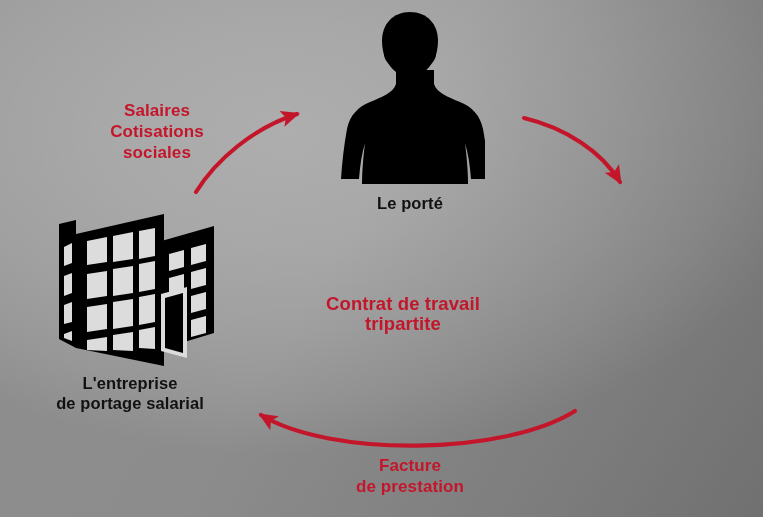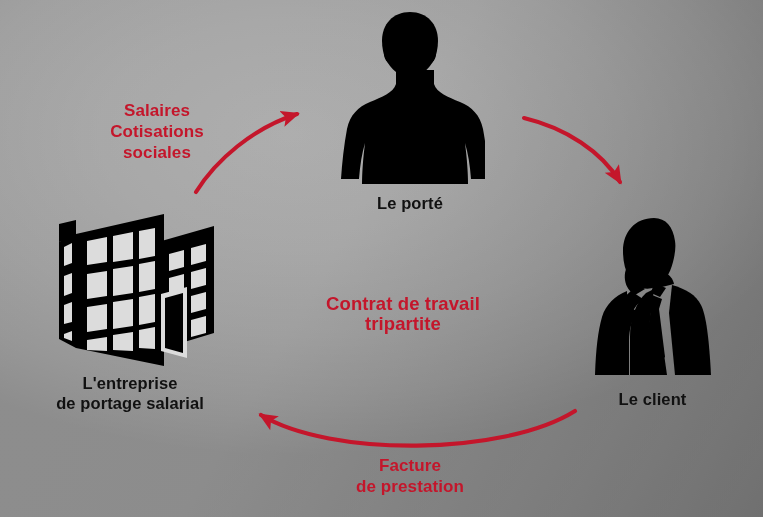--- a/index.html
+++ b/index.html
@@ -124,54 +124,20 @@
                  l18,0
                  c-1,-16 -3,-34 -6,-50
                  c-3,-14 -11,-22 -23,-27
                  c-12,-5 -23,-9 -26,-18
                  l0,-14 Z" fill="#000000"></path>
       </svg>
     </div>
     <div class="node-label">Le porté</div>
   </div>
 
-  <div class="node" id="node-client">
-    <div class="figure-wrap">
-      <svg width="142" height="165" viewBox="0 0 142 165" xmlns="http://www.w3.org/2000/svg">
-
-        <path d="M72,3 c-19,0 -31,14 -31,33 c0,10 2,19 6,26 c3,6 8,10 13,11
-                 c4,1 9,1 13,-1 c9,-4 15,-13 18,-25 c2,-8 3,-15 2,-21
-                 C91,12 84,3 72,3 Z" fill="#000000"></path>
-
-        <path d="M83,58 c5,2 8,6 9,11 l-20,5 l-4,-13 Z" fill="#000000"></path>
-
-        <path d="M49,47 c-5,4 -7,11 -6,18 c1,7 5,12 10,15
-                 l10,-6 c-6,-4 -10,-10 -11,-17 c-1,-5 0,-8 3,-11 Z" fill="#000000"></path>
-
-        <path d="M45,76 c-12,5 -21,13 -25,26 c-4,14 -6,31 -7,58
-                 l34,0 l0,-34 c0,-12 3,-22 9,-30
-                 c-5,-1 -9,-5 -11,-11 Z" fill="#000000"></path>
-
-        <path d="M32,150 l0,-34 c0,-18 6,-31 17,-40 l12,8
-                 c-10,8 -15,19 -15,33 l0,33 Z" fill="#000000"></path>
-
-        <path d="M90,70 c14,4 24,10 29,20 c5,10 8,32 10,70
-                 l-36,0 l-6,-62 Z" fill="#000000"></path>
-
-        <path d="M72,74 l-8,62 l0,24 l-16,0 l0,-38 c0,-18 6,-35 16,-44 Z" fill="#000000"></path>
-
-        <path d="M72,68 l12,5 l-6,9 l-9,-4 Z" fill="#000000"></path>
-
-        <path d="M70,80 l10,4 l-3,10 l6,48 l-12,10 l-9,-10 l7,-48 l-3,-10 Z" fill="#000000"></path>
-
-        <path d="M63,132 l18,0 l4,28 l-24,0 Z" fill="#000000"></path>
-      </svg>
-    </div>
-    <div class="node-label">Le client</div>
-  </div>
 
   <div class="node" id="node-company">
     <div class="figure-wrap">
       <svg width="196" height="175" viewBox="0 0 196 175" xmlns="http://www.w3.org/2000/svg">
 
         <path d="M126,44 L182,28 L182,135 L126,152 Z" fill="#000000"></path>
 
         <g fill="#dcdcdc">
           <path d="M137,56 l15,-4 l0,17 l-15,4 Z"></path>
           <path d="M159,50 l15,-4 l0,17 l-15,4 Z"></path>

